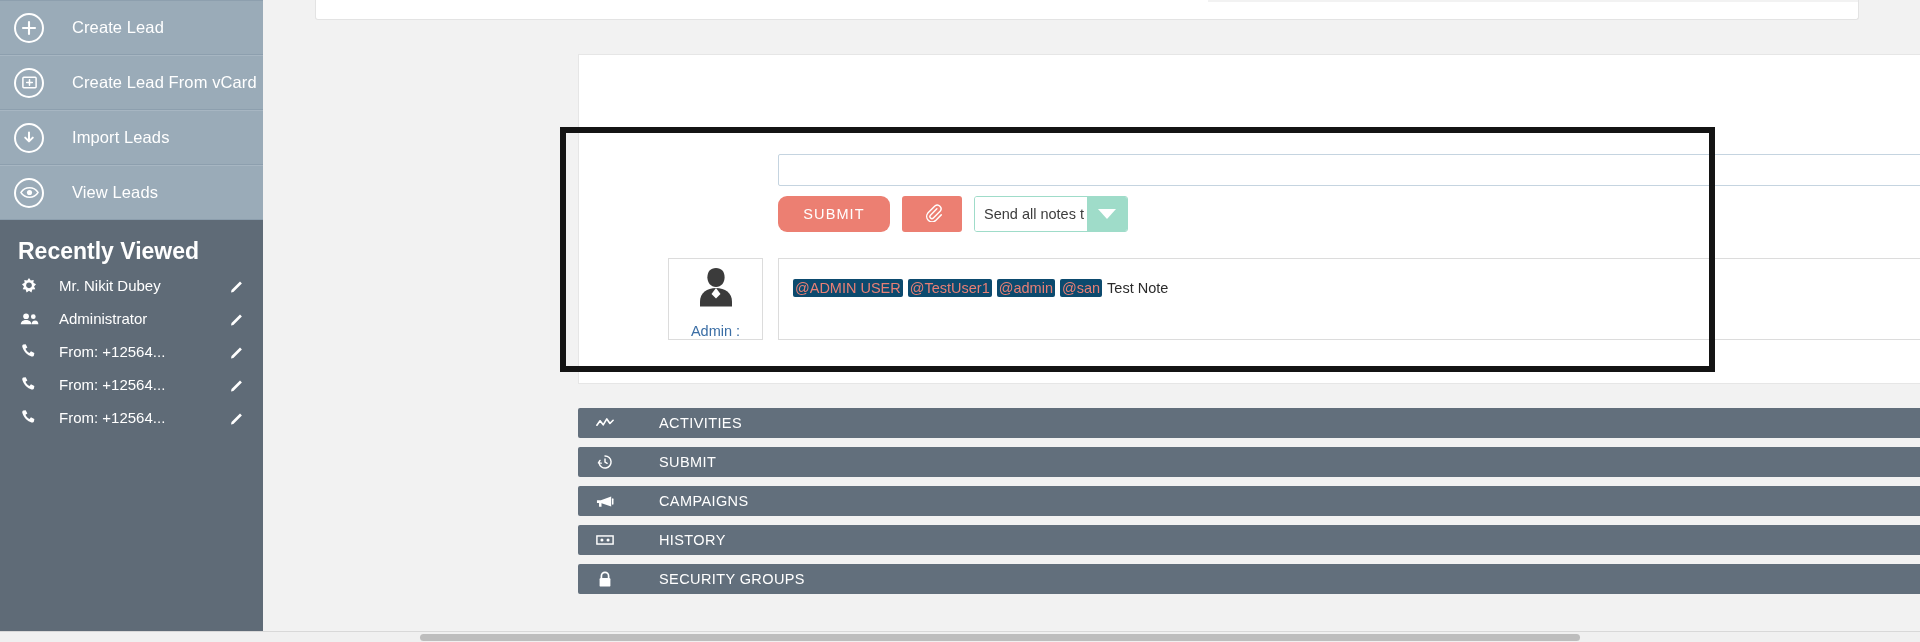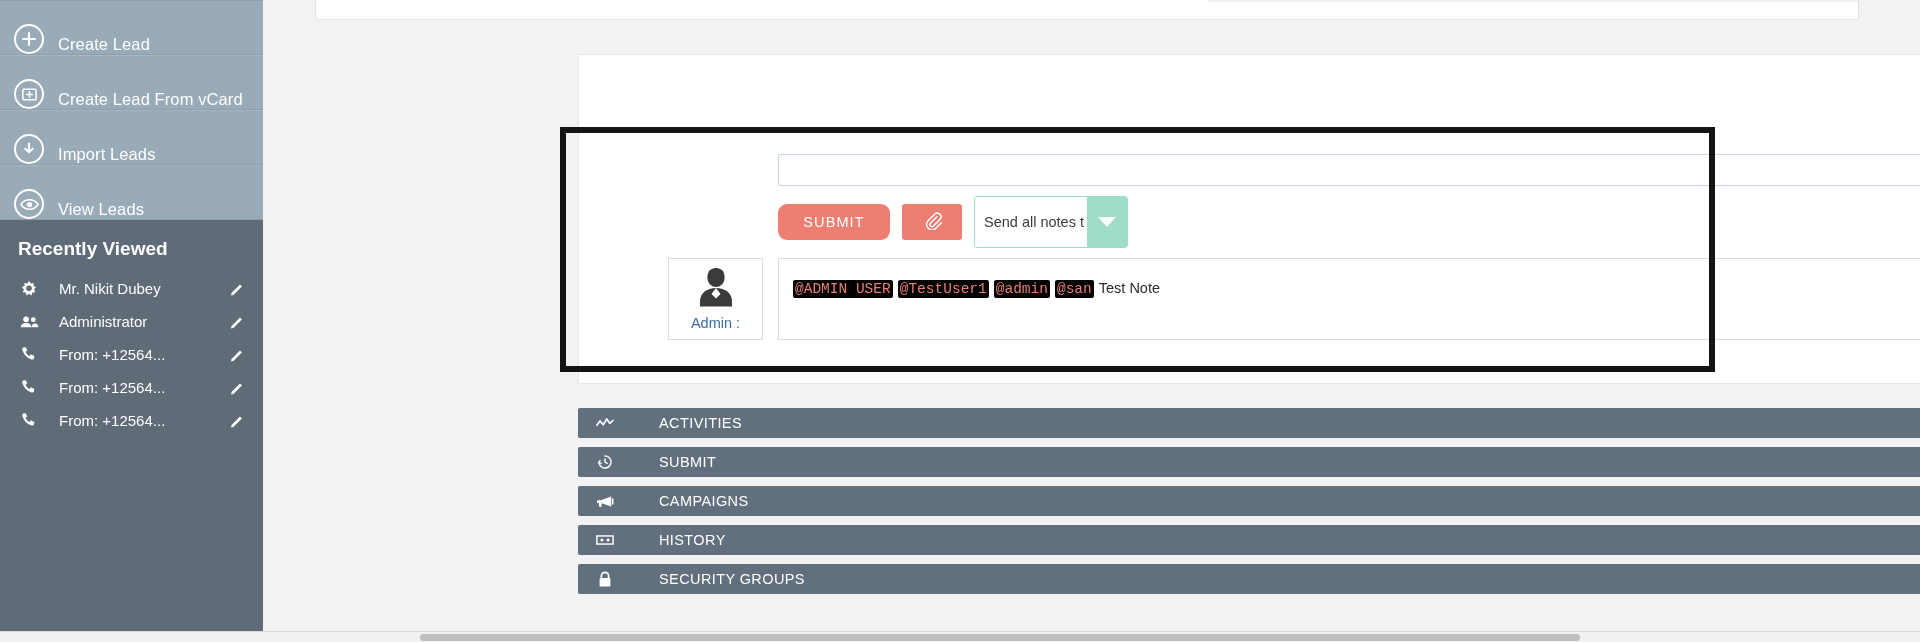--- a/index.html
+++ b/index.html
@@ -14,43 +14,44 @@
   #app { position: relative; width: 1920px; height: 642px; }
 
   
   .sidebar {
     position: absolute; left: 0; top: 0;
     width: 263px; height: 642px;
     background: #5f6b77;
   }
   .nav-section { background: #9aabb8; }
   .nav-item {
-    display: flex; align-items: flex-end;
+    display: flex; align-items: center;
     height: 55px; padding-left: 14px;
     border-bottom: 1px solid #8d9fae;
     border-top: 1px solid #a7b6c2;
     cursor: pointer;
+    gap: 14px;
   }
   .nav-item:first-child { border-top: 1px solid #8d9fae; }
   .nav-ico {
     width: 30px; height: 30px; min-width: 30px;
     border: 2px solid #ffffff; border-radius: 50%;
     display: flex; align-items: center; justify-content: center;
     margin-right: 14px;
   }
   .nav-ico svg { display: block; }
   .nav-label {
     color: #ffffff; font-size: 16.5px; letter-spacing: .1px;
     white-space: nowrap;
   }
 
   .recent-wrap { background: #5f6b77; padding-top: 18px; }
   .recent-title {
-    color: #ffffff; font-size: 19px; font-weight: bold;
-    padding-left: 18px; margin-bottom: 12px;
+    color: #ffffff; font-size: 23px; font-weight: bold;
+    padding-left: 18px; margin-bottom: 4px;
   }
   .recent-item {
     display: flex; align-items: center;
     height: 33px; padding: 0 18px 0 20px;
     cursor: pointer;
     gap: 8px;
   }
   .recent-ico {
     width: 22px; min-width: 22px; height: 18px;
     display: flex; align-items: center; justify-content: flex-start;
@@ -130,21 +131,21 @@
     cursor: pointer;
   }
   .btn-attach {
     width: 60px; height: 36px; margin-left: 12px;
     background: #ec7f72; border: none; border-radius: 3px;
     display: flex; align-items: center; justify-content: center;
     cursor: pointer;
   }
   .sel-wrap {
     margin-left: 12px; display: flex; align-items: stretch;
-    height: 52px; border: 1px solid #9fdcc9; border-radius: 3px;
+    height: 36px; border: 1px solid #9fdcc9; border-radius: 3px;
     overflow: hidden; background: #ffffff;
   }
   .sel-text {
     width: 112px; display: flex; align-items: center;
     padding-left: 9px; font-size: 14.5px; color: #3c3c3c;
     white-space: nowrap; overflow: hidden; background: #ffffff;
   }
   .sel-arrow {
     width: 40px; background: #9fdcc9;
     display: flex; align-items: center; justify-content: center;
@@ -160,42 +161,41 @@
   
   .note-row {
     position: absolute; left: 315px; top: 258px;
     width: 1540px; height: 88px;
   }
   .avatar-card {
     position: absolute; left: 90px; top: 0;
     width: 95px; height: 82px;
     border: 1px solid #dcdcdc; background: #ffffff;
     display: flex; flex-direction: column;
-    align-items: center; justify-content: flex-start;
+    align-items: center; justify-content: space-between;
     padding-top: 5px;
   }
   .avatar-img { width: 52px; height: 48px; }
   .avatar-name {
     font-size: 14.5px; color: #3b6ea5; margin-top: 3px;
   }
 
   .note-body {
     position: absolute; left: 200px; top: 0;
     width: 1340px; height: 82px;
     border: 1px solid #dcdcdc; background: #ffffff;
   }
   .note-text {
     position: absolute; left: 14px; top: 21px;
     font-size: 14.5px; color: #2b2b2b;
   }
   .mention {
-    color: #e87f75; background: #000000;
+    color: #e87f75; background: #0c4a6e;
     padding: 1px 2px; margin-right: 5px;
     border-radius: 2px;
-    font-family: Liberation Mono, monospace;
   }
 
   
   .acc-wrap { position: absolute; left: 315px; top: 408px; width: 1540px; }
   .acc {
     height: 30px; background: #626f7c;
     border-radius: 2px; margin-bottom: 9px;
     display: flex; align-items: center;
     padding: 0 16px 0 17px;
     cursor: pointer; position: relative;

